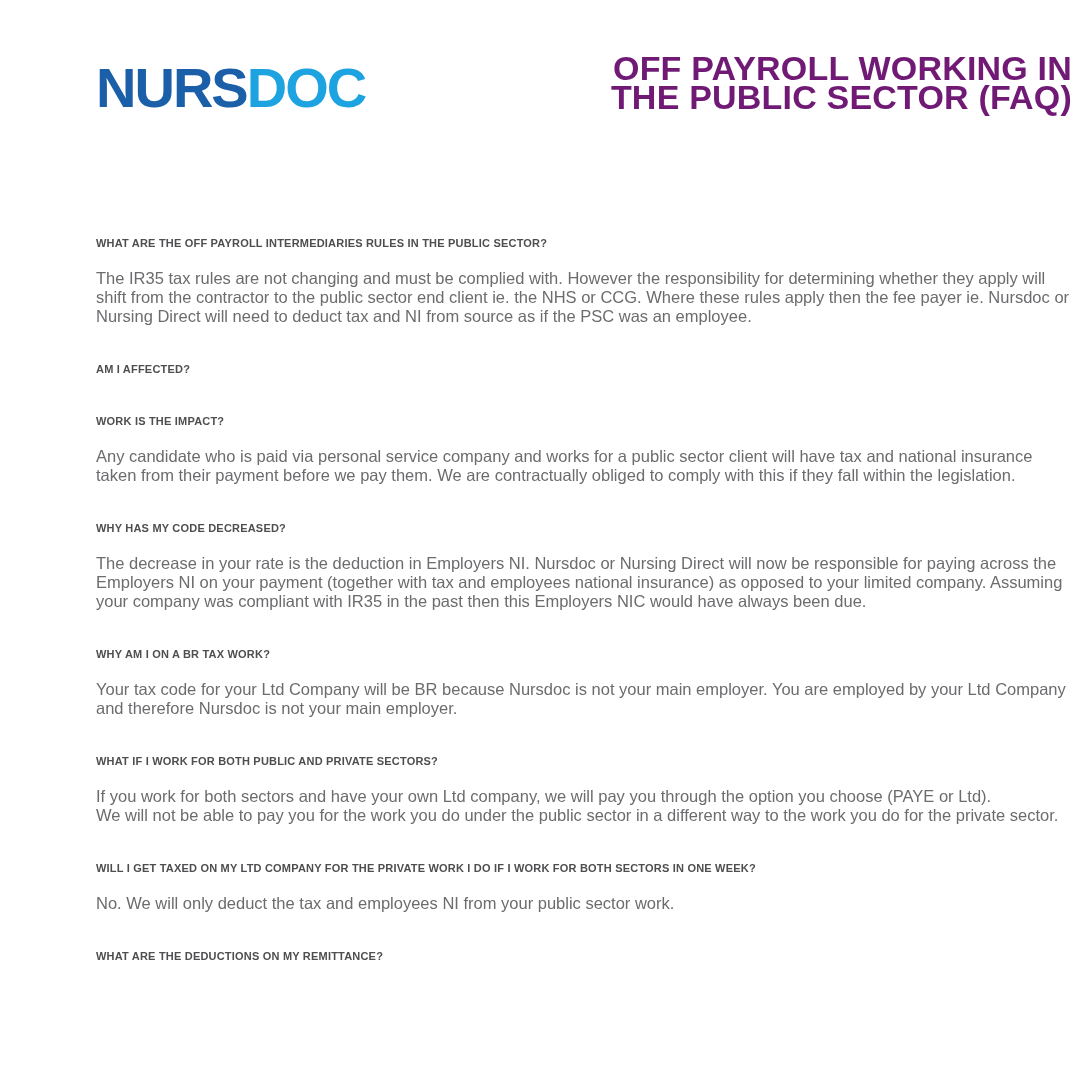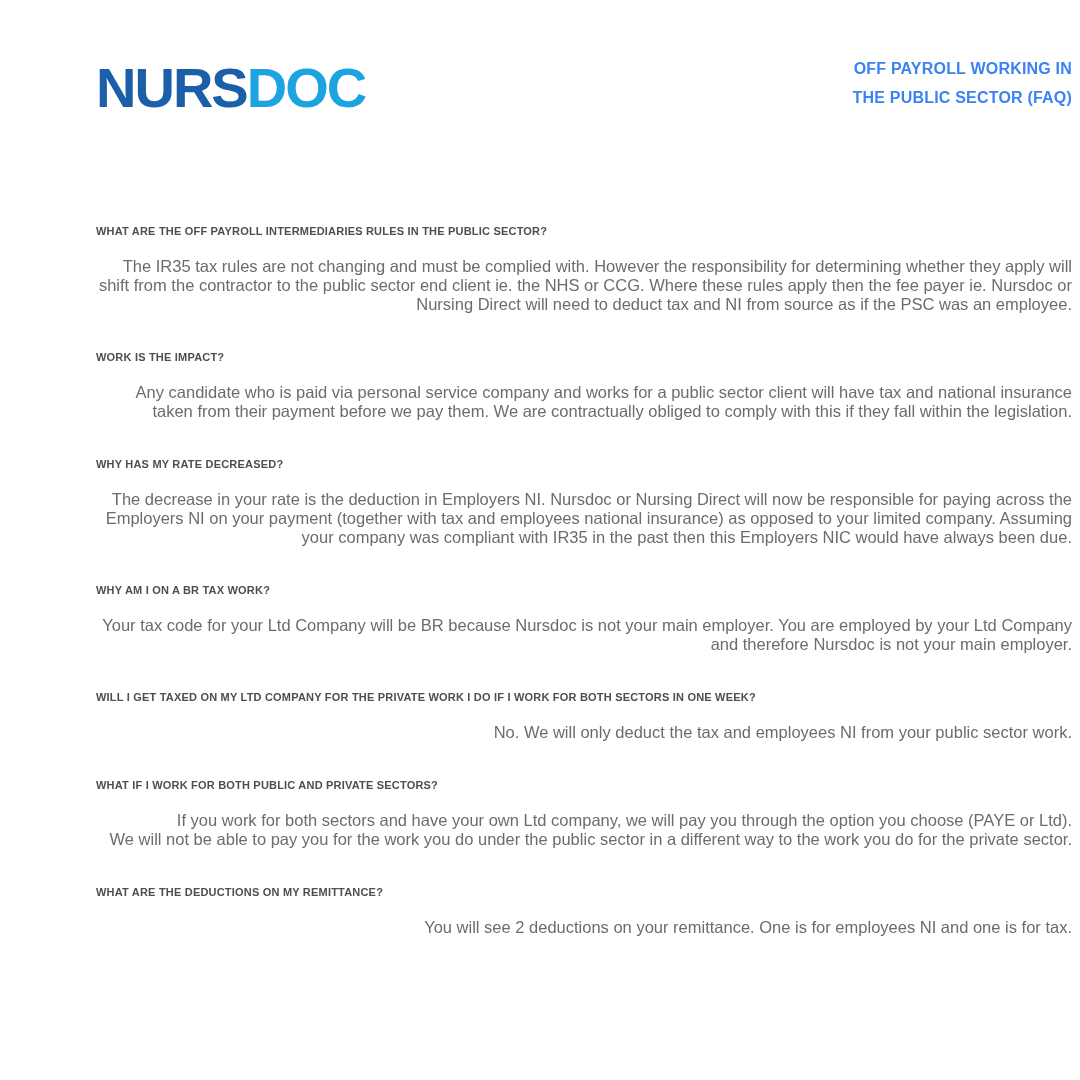--- a/index.html
+++ b/index.html
@@ -27,23 +27,23 @@
     font-size: 56px;
     letter-spacing: -2px;
     line-height: 56px;
     margin-top: 8px;
     white-space: nowrap;
   }
   .logo .part-dark { color: #1a5fa8; }
   .logo .part-light { color: #1ea3e1; }
   .doc-title {
     font-weight: bold;
-    font-size: 16px;
+    font-size: 34px;
     line-height: 29px;
-    color: #3b82f6;
+    color: #701a75;
     text-align: right;
     white-space: pre-line;
     letter-spacing: 0.2px;
     margin-top: 2px;
   }
   main.faq {
     margin-top: 100px;
   }
   section.faq-section {
     margin-bottom: 35px;
@@ -55,21 +55,20 @@
     line-height: 17px;
     letter-spacing: 0.2px;
     margin: 0 0 17px 0;
   }
   p.answer {
     font-size: 16.5px;
     color: #6c6c6f;
     line-height: 19px;
     margin: 0;
     white-space: pre-line;
-    text-align: right;
   }
 </style>
 </head>
 <body>
 
 <div class="page">
 
   <header class="top">
     <div class="logo">
       <span class="part-dark">NURS</span><span class="part-light">DOC</span>
@@ -79,48 +78,48 @@
   </header>
 
   <main class="faq">
 
     <section class="faq-section">
       <h2 class="question">WHAT ARE THE OFF PAYROLL INTERMEDIARIES RULES IN THE PUBLIC SECTOR?</h2>
       <p class="answer">The IR35 tax rules are not changing and must be complied with. However the responsibility for determining whether they apply will shift from the contractor to the public sector end client ie. the NHS or CCG. Where these rules apply then the fee payer ie. Nursdoc or Nursing Direct will need to deduct tax and NI from source as if the PSC was an employee.</p>
     </section>
 
     <section class="faq-section">
+      <h2 class="question">AM I AFFECTED?</h2>
     </section>
 
     <section class="faq-section">
       <h2 class="question">WORK IS THE IMPACT?</h2>
       <p class="answer">Any candidate who is paid via personal service company and works for a public sector client will have tax and national insurance taken from their payment before we pay them. We are contractually obliged to comply with this if they fall within the legislation.</p>
     </section>
 
     <section class="faq-section">
-      <h2 class="question">WHY HAS MY RATE DECREASED?</h2>
+      <h2 class="question">WHY HAS MY CODE DECREASED?</h2>
       <p class="answer">The decrease in your rate is the deduction in Employers NI. Nursdoc or Nursing Direct will now be responsible for paying across the Employers NI on your payment (together with tax and employees national insurance) as opposed to your limited company. Assuming your company was compliant with IR35 in the past then this Employers NIC would have always been due.</p>
     </section>
 
     <section class="faq-section">
       <h2 class="question">WHY AM I ON A BR TAX WORK?</h2>
       <p class="answer">Your tax code for your Ltd Company will be BR because Nursdoc is not your main employer. You are employed by your Ltd Company and therefore Nursdoc is not your main employer.</p>
     </section>
 
     <section class="faq-section">
-      <h2 class="question">WILL I GET TAXED ON MY LTD COMPANY FOR THE PRIVATE WORK I DO IF I WORK FOR BOTH SECTORS IN ONE WEEK?</h2>
-      <p class="answer">No. We will only deduct the tax and employees NI from your public sector work.</p>
-    </section>
-
-    <section class="faq-section">
       <h2 class="question">WHAT IF I WORK FOR BOTH PUBLIC AND PRIVATE SECTORS?</h2>
       <p class="answer">If you work for both sectors and have your own Ltd company, we will pay you through the option you choose (PAYE or Ltd).
 We will not be able to pay you for the work you do under the public sector in a different way to the work you do for the private sector.</p>
     </section>
 
     <section class="faq-section">
+      <h2 class="question">WILL I GET TAXED ON MY LTD COMPANY FOR THE PRIVATE WORK I DO IF I WORK FOR BOTH SECTORS IN ONE WEEK?</h2>
+      <p class="answer">No. We will only deduct the tax and employees NI from your public sector work.</p>
+    </section>
+
+    <section class="faq-section">
       <h2 class="question">WHAT ARE THE DEDUCTIONS ON MY REMITTANCE?</h2>
-      <p class="answer">You will see 2 deductions on your remittance. One is for employees NI and one is for tax.</p>
     </section>
 
   </main>
 
 </div>
 
 </body></html>

